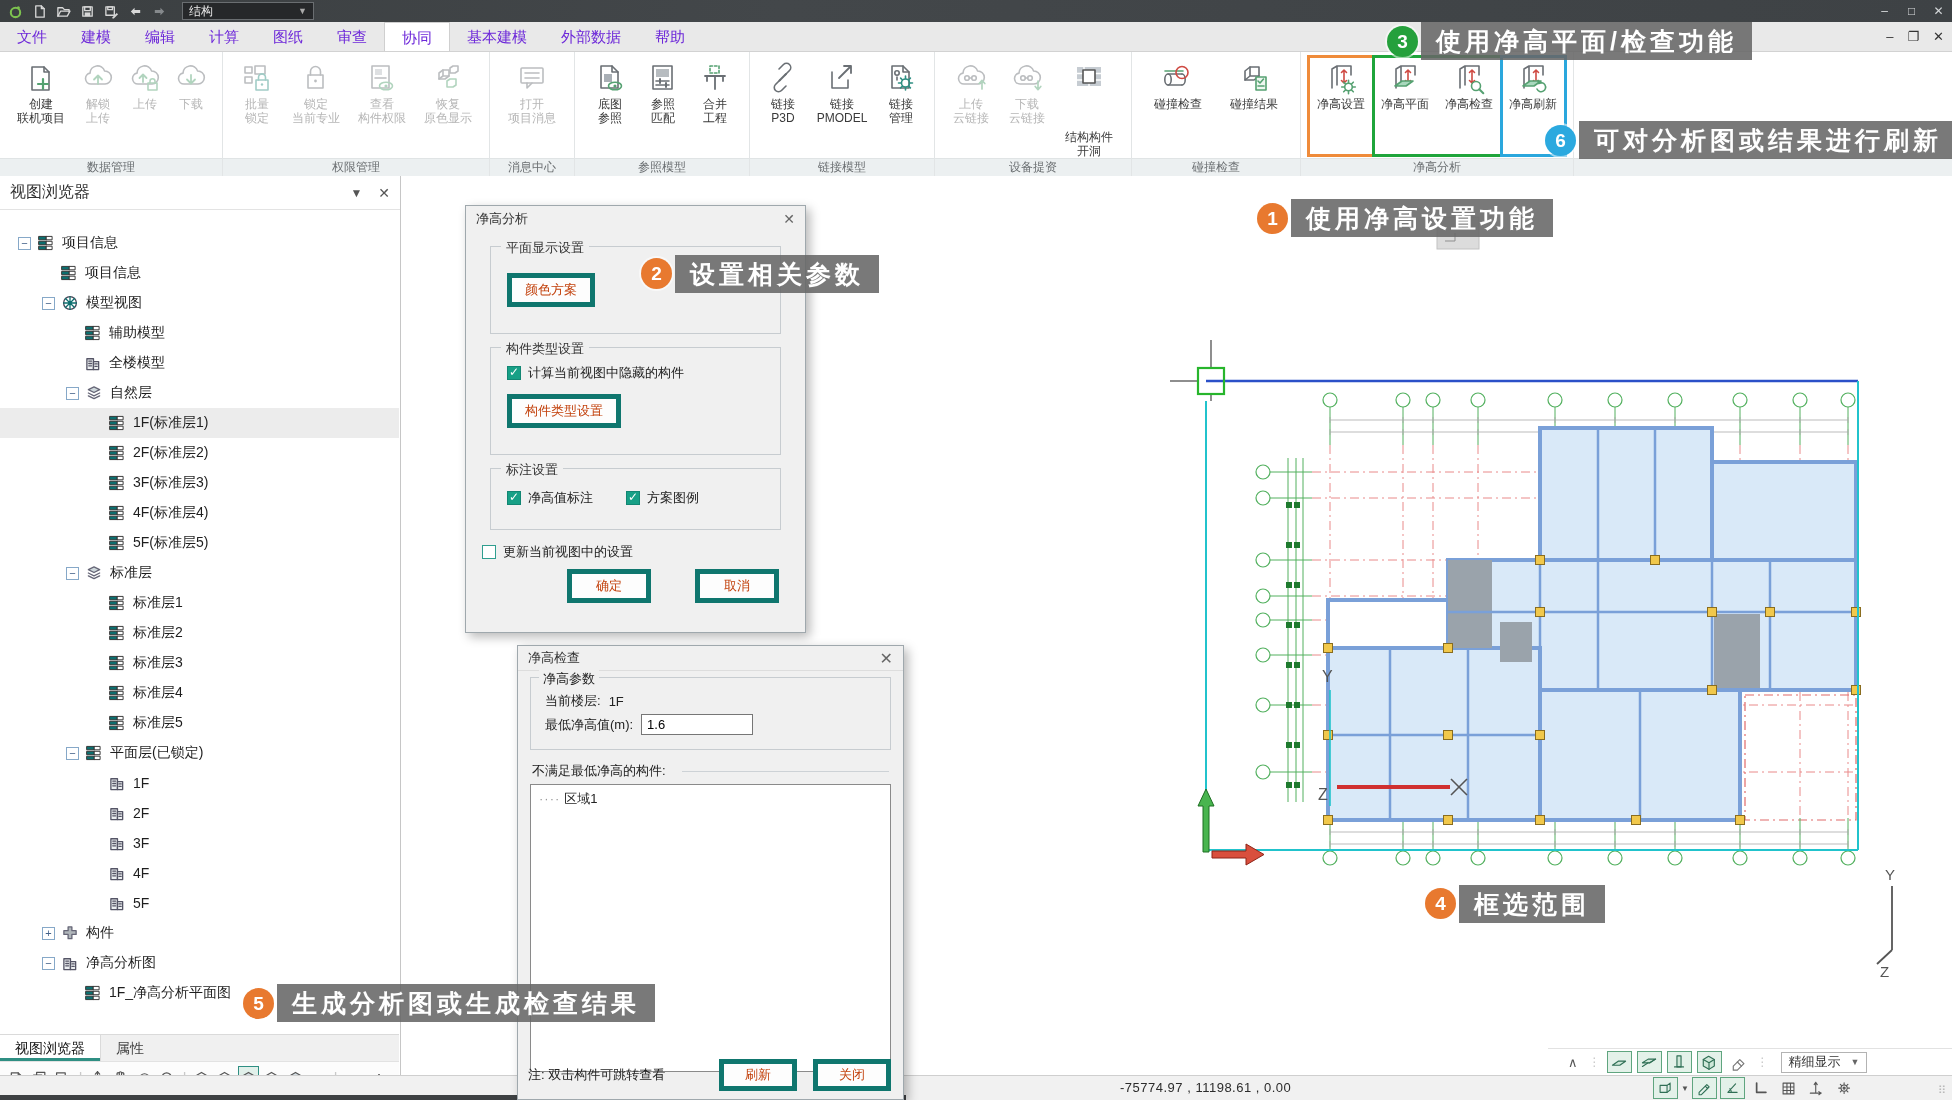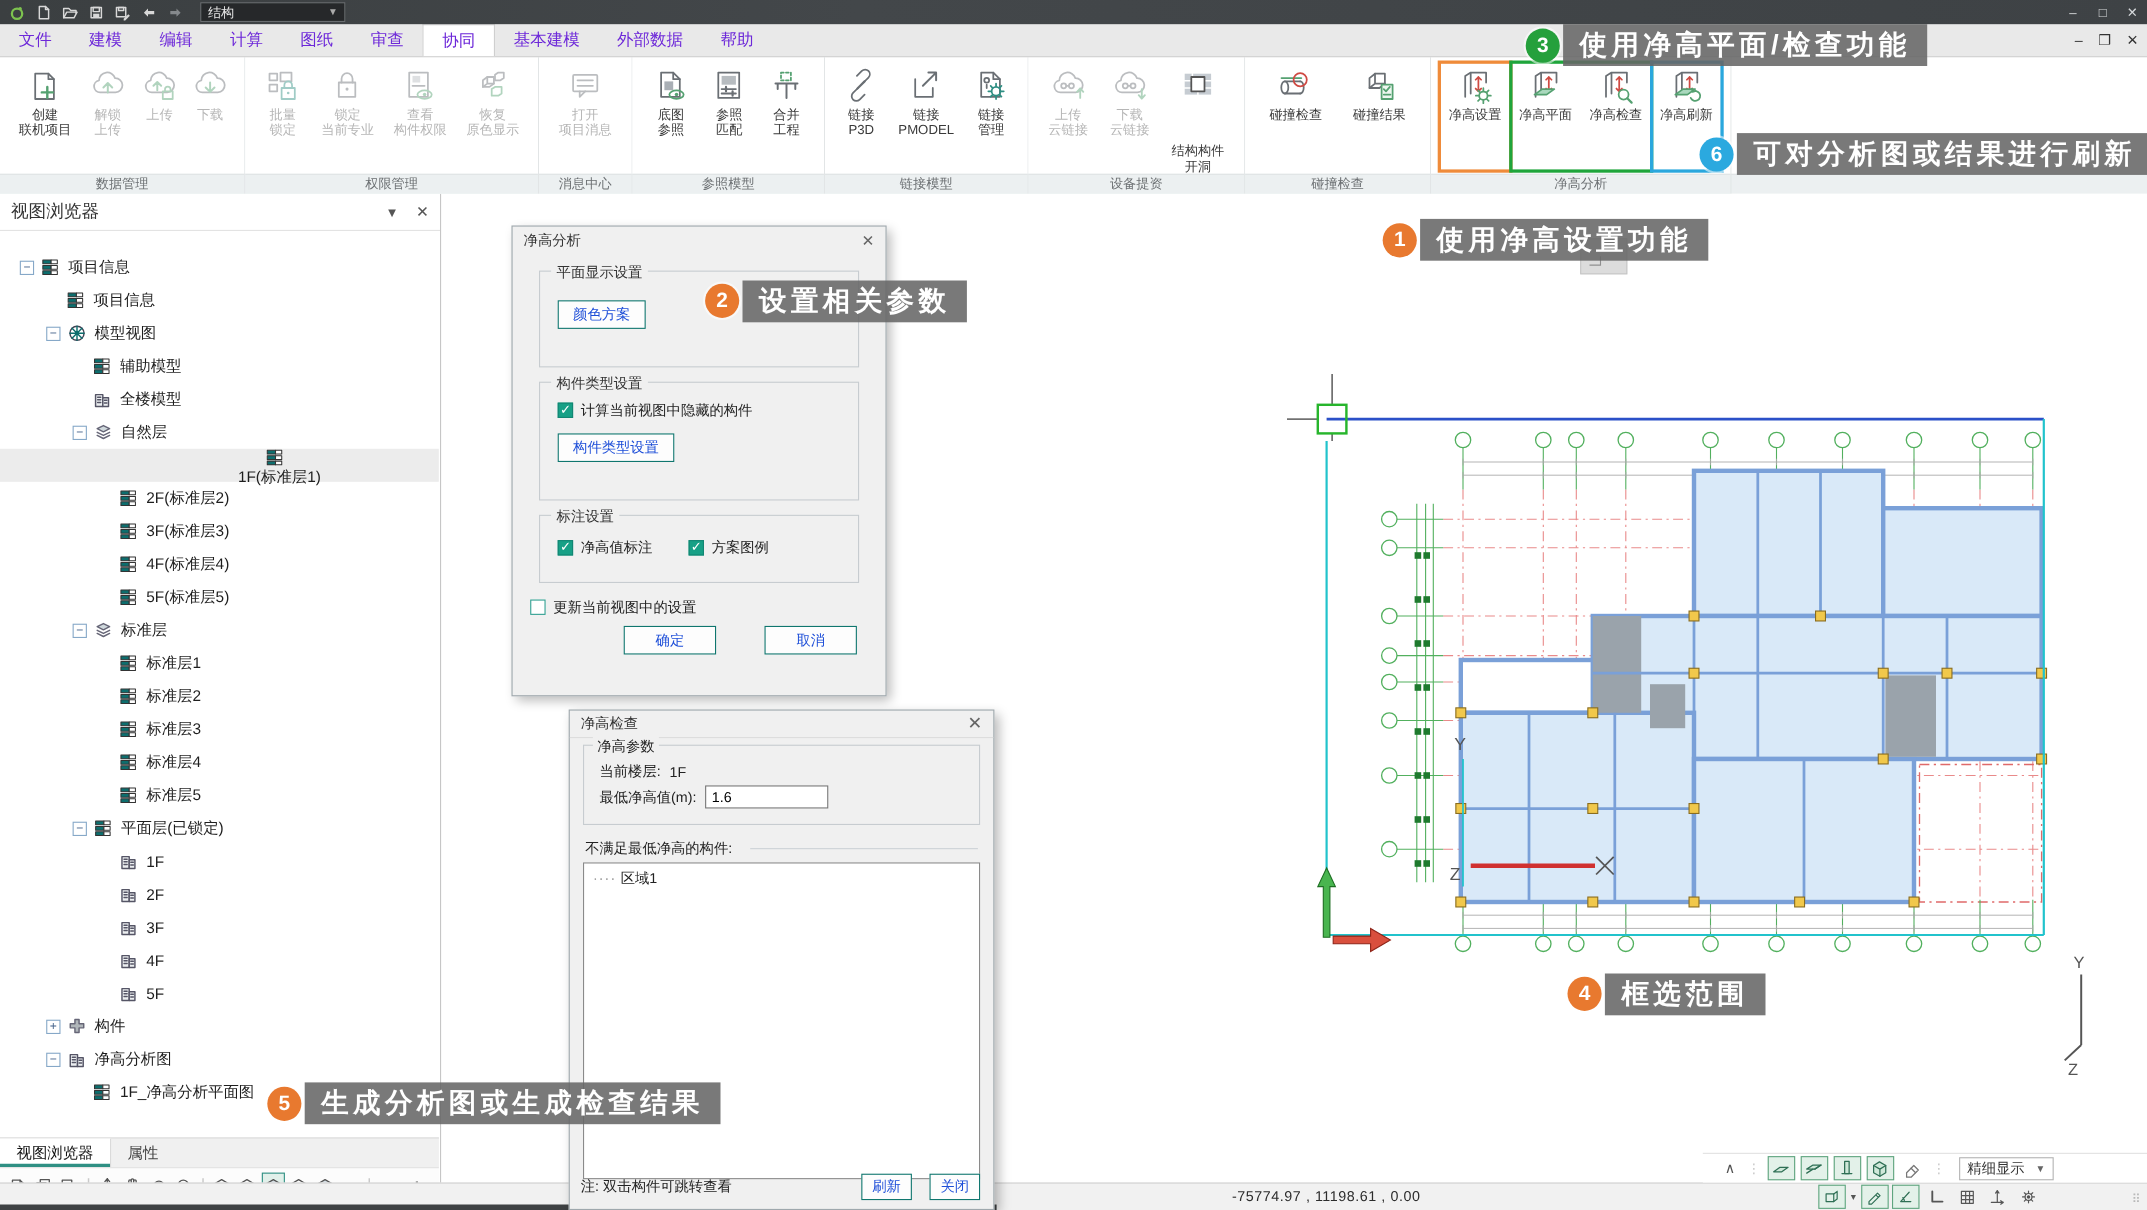--- a/index.html
+++ b/index.html
@@ -76,21 +76,21 @@
   .bottomdark{position:absolute;left:0;bottom:0;width:906px;height:5px;background:#3e4143;z-index:13}
 
   
   .dlg{position:absolute;background:#f0f0f0;border:1px solid #9fa8ad;box-shadow:4px 4px 10px rgba(0,0,0,.28);font-size:13px;color:#222}
   .dlg-title{height:26px;display:flex;align-items:center;padding:0 10px;font-size:13px;color:#333}
   .dlg-x{margin-left:auto;color:#666;font-size:14px}
   .dlg1{left:465px;top:205px;width:341px;height:428px;z-index:20}
   .dlg1 .body{padding:14px 24px 0}
   .fs{border:1px solid #c7ccd0;margin-bottom:13px;padding:12px 16px 14px;position:relative}
   .fs .lg{position:absolute;top:-8px;left:10px;background:#f0f0f0;padding:0 5px;font-size:13px;color:#333}
-  .btn{display:inline-block;background:#fdfdfd;border:1px solid #0f766e;padding:3px 13px;font-size:13px;color:#1d4ed8}
+  .btn{display:inline-block;background:#fdfdfd;border:5px solid #0f766e;padding:3px 13px;font-size:13px;color:#c2410c}
   .cbrow{display:flex;align-items:center;margin:4px 0 12px;gap:7px}
   .cb{width:14px;height:14px;border:1px solid #2f9e8f;background:#fff;flex:none;position:relative}
   .cb.on{background:#17a086;border-color:#128673}
   .cb.on::after{content:"✓";position:absolute;left:1px;top:-2px;color:#fff;font-size:12px;font-weight:bold}
   .dlg1 .foot{display:flex;justify-content:flex-end;gap:44px;padding:8px 26px 0}
   .dlg1 .foot .btn{width:84px;text-align:center}
   .dlg2{left:517px;top:645px;width:387px;height:455px;z-index:21}
   .dlg2 .dlg-title{height:25px;border-bottom:1px solid #ddd}
   .dlg2 .body{padding:6px 12px 0}
   .fs2{border:1px solid #c7ccd0;padding:8px 14px 10px;position:relative;margin-bottom:12px}
@@ -98,21 +98,21 @@
   .inp{width:112px;height:21px;border:1px solid #767676;background:#fff;font-size:13px;padding:0 5px;font-family:inherit}
   .lbl-strong{color:#222}
   .listlbl{margin:2px 2px 4px;position:relative}
   .listlbl::after{content:"";position:absolute;left:150px;right:0;top:9px;border-top:1px solid #cdd2d6}
   .listbox{background:#fff;border:1px solid #8a8a8a;height:288px;padding:5px 8px;overflow:hidden}
   .lb-item{font-size:13px;color:#222}
   .lb-item::before{content:"····";color:#999;margin-right:4px;letter-spacing:1px}
   .dlg2 .foot{position:absolute;left:10px;right:12px;bottom:8px;display:flex;align-items:center}
   .dlg2 .foot .note{font-size:13px;color:#222}
   .dlg2 .foot .btns{margin-left:auto;display:flex;gap:16px}
-  .dlg2 .foot .btn{width:46px;text-align:center;padding:2px 0}
+  .dlg2 .foot .btn{width:78px;text-align:center;padding:2px 0}
 
   
   .co-circle{position:absolute;width:31px;height:31px;border-radius:50%;color:#fff;font-size:19px;font-weight:bold;display:flex;align-items:center;justify-content:center;z-index:52;box-shadow:0 0 0 2px rgba(255,255,255,.55)}
   .co-banner{position:absolute;height:38px;background:rgba(102,102,102,.88);color:#fff;font-size:25px;font-weight:bold;line-height:38px;padding:0 15px;letter-spacing:4px;white-space:nowrap;z-index:51}
 </style>
 </head>
 <body>
 
 <div id="app">
 
@@ -852,21 +852,21 @@
         <div class="trow" style="padding-left: 66px;">
           <span class="texp">−</span>
           <span class="tico">
             <svg width="16" height="16" viewBox="0 0 17 17" fill="none" stroke="#555" stroke-width="1.4" stroke-linejoin="round" stroke-linecap="round">
               <path d="M8.5 2 l6 3 -6 3 -6 -3 z" fill="#cfd8dc" stroke="#667"></path>
               <path d="M2.5 8.5 l6 3 6 -3 M2.5 11.5 l6 3 6 -3" stroke="#667" fill="none"></path>
             </svg>
           </span>
           <span>自然层</span>
         </div>
-        <div class="trow sel" style="padding-left: 109px; flex-direction: column;">
+        <div class="trow sel" style="padding-left: 109px;">
           <span class="tico">
             <svg width="16" height="16" viewBox="0 0 17 17" fill="none" stroke="#555" stroke-width="1.4" stroke-linejoin="round" stroke-linecap="round">
               <g stroke="#333" stroke-width="1" fill="#0d6e6e">
                 <rect x="1" y="1.5" width="8" height="3.6"></rect>
                 <rect x="1" y="6.7" width="8" height="3.6"></rect>
                 <rect x="1" y="11.9" width="8" height="3.6"></rect>
               </g>
               <g stroke="#333" stroke-width="1" fill="#fff">
                 <rect x="9" y="1.5" width="6" height="3.6"></rect>
                 <rect x="9" y="6.7" width="6" height="3.6"></rect>

